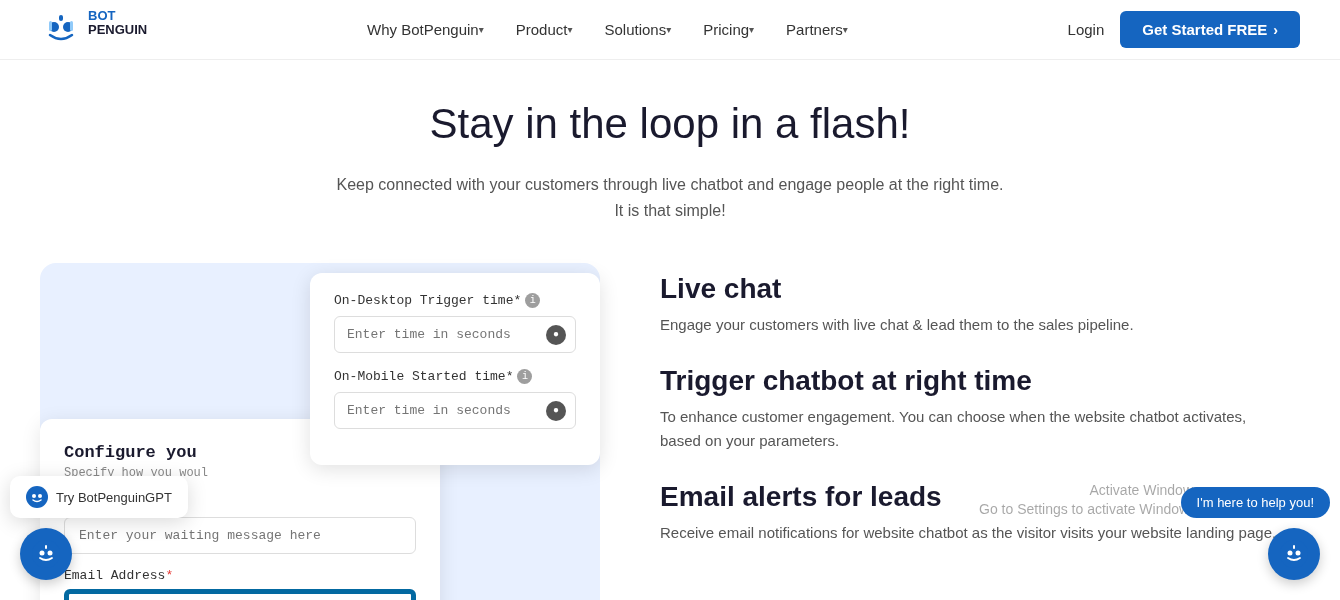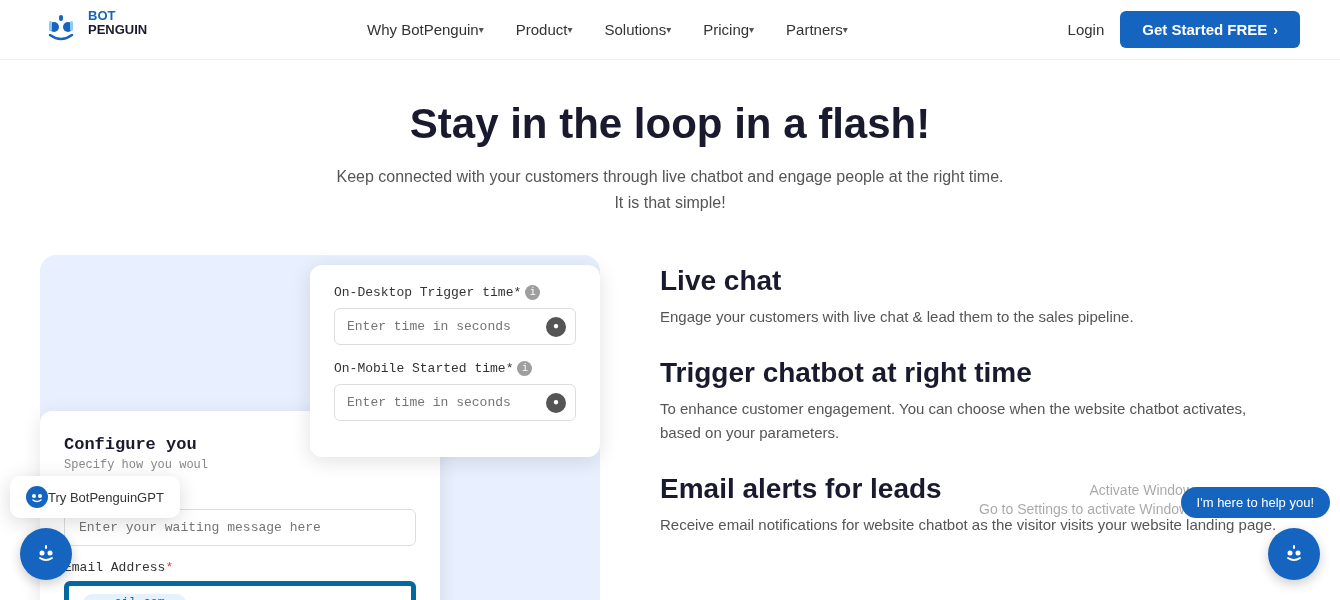--- a/index.html
+++ b/index.html
@@ -71,23 +71,23 @@
     .cta-btn .arrow { font-size: 14px; }
 
     
     .hero {
       text-align: center;
       padding: 40px 40px 20px;
       background: #fff;
     }
     .hero h1 {
       font-size: 42px;
-      font-weight: 700;
+      font-weight: 400;
       color: #1a1a2e;
-      margin-bottom: 16px;
+      margin-bottom: 24px;
     }
     .hero p {
       font-size: 16px;
       color: #555;
       max-width: 680px;
       margin: 0 auto;
       line-height: 1.6;
     }
 
     
@@ -299,21 +299,21 @@
     .chat-popup {
       position: fixed;
       bottom: 82px;
       left: 10px;
       background: #fff;
       border-radius: 10px;
       box-shadow: 0 4px 20px rgba(0,0,0,0.15);
       padding: 10px 16px;
       display: flex;
       align-items: center;
-      gap: 0;
+      gap: 8px;
       font-size: 13px;
       color: #333;
       z-index: 999;
       white-space: nowrap;
     }
     .chat-popup-icon {
       width: 22px;
       height: 22px;
     }
 

